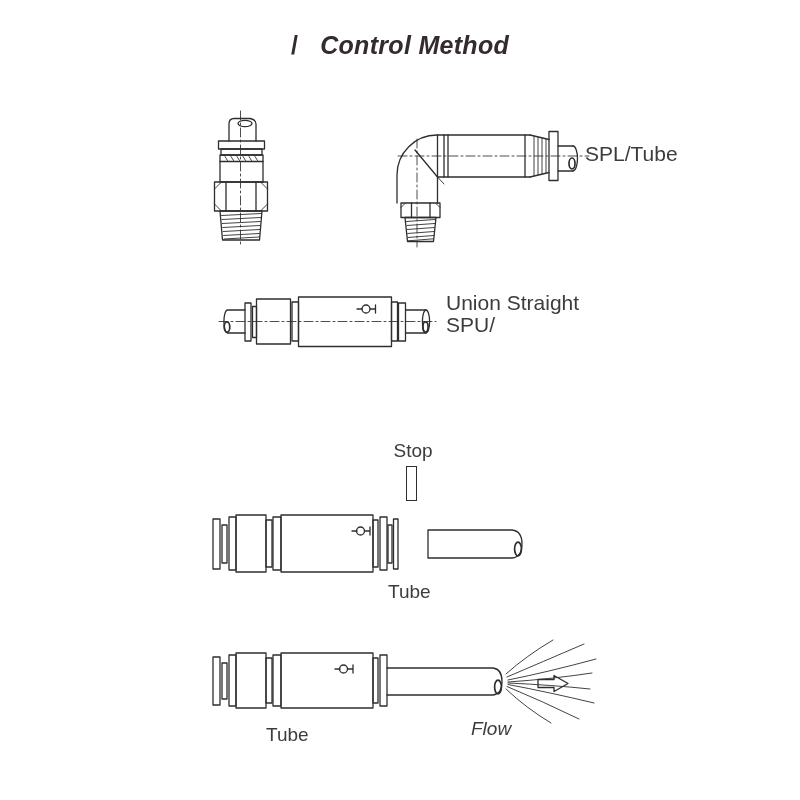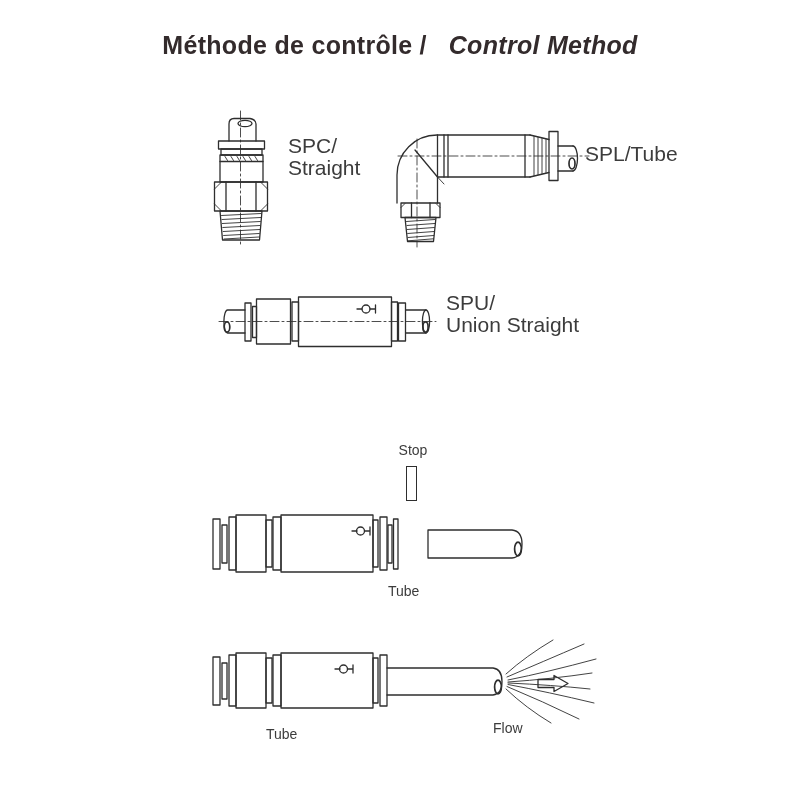--- a/index.html
+++ b/index.html
@@ -10,41 +10,40 @@
   .title {
     position:absolute; top:31px; left:0; right:0;
     display:flex; justify-content:center; gap:7px;
     font-size:25px; font-weight:bold; color:#332b2c; letter-spacing:0.3px;
   }
   .title .en { font-style:italic;margin-left:15px; }
   .label {
     position:absolute; color:#3c3c3c; font-size:21px; line-height:22px;
     white-space:nowrap;
   }
-  .small-label { font-size:14px; line-height:19px; }
+  .small-label { font-size:19px; line-height:19px; }
   svg.fig { position:absolute; overflow:visible; }
   svg.fig path, svg.fig rect, svg.fig line, svg.fig ellipse, svg.fig circle {
     stroke:#2e2e2e; fill:none; stroke-width:1.3;
     stroke-linecap:round; stroke-linejoin:round;
   }
   svg.fig .cl { stroke-width:0.85; stroke-dasharray:9 3 2 3; }
   svg.fig .thin { stroke-width:0.9; }
   svg.fig .bore { stroke-width:1.7; }
   .stop-rect {
     position:absolute; left:406px; top:466px; width:9px; height:33px;
     border:1.6px solid #2e2e2e; background:#ffffff;
   }
 </style>
 </head>
 <body>
 
 <div class="page">
 
   <div class="title">
-    <span>Méthode de contrôle</span>
     <span>/</span>
     <span class="en">Control Method</span>
   </div>
 
   <svg class="fig" style="left:205px; top:110px;" width="70" height="135" viewBox="0 0 70 135">
     <path class="cl" d="M 35.5,1 V 134"></path>
     <g>
       <path d="M 24,31 V 14 Q 24,8.5 29,8.5 L 45,8.5 Q 51,9.5 51,14 V 31"></path>
       <ellipse cx="40" cy="13.5" rx="7" ry="3.2"></ellipse>
     </g>
@@ -59,24 +58,20 @@
       <rect x="9.5" y="72" width="53" height="29"></rect>
       <path d="M 21,72 V 101 M 51,72 V 101"></path>
       <path class="thin" d="M 9.5,79 L 16,72.5 M 62.5,79 L 56,72.5 M 9.5,94 L 16,100.5 M 62.5,94 L 56,100.5"></path>
     </g>
     <g>
       <path d="M 15,101 L 57,101 L 54.5,130 L 17.5,130 Z"></path>
       <path class="thin" d="M 16.5,105.5 L 56.2,103.5 M 17,109.5 L 55.8,107.5 M 17.4,113.5 L 55.4,111.5 M 17.8,117.5 L 55,115.5 M 18.2,121.5 L 54.7,119.5 M 18.6,125.5 L 54.3,123.5 M 19,129 L 54,127"></path>
     </g>
   </svg>
 
-  <div class="label" style="left:288px; top:135px;">
-    <div>SPC/</div>
-    <div>Straight</div>
-  </div>
 
   <svg class="fig" style="left:392px; top:124px;" width="200" height="125" viewBox="0 0 200 125">
     <path class="cl" d="M 6,32 H 197"></path>
     <path class="cl" d="M 25,15 V 123"></path>
     <g>
       <path d="M 138,11 H 45 A 40,40 0 0 0 5,51 V 79"></path>
       <path d="M 138,53 H 45.5 M 45.5,53 V 79"></path>
       <path d="M 23,26 L 45.5,53"></path>
       <path class="thin" d="M 45.5,53 L 52,60"></path>
       <path d="M 45.5,11 V 53 M 52,11 V 53 M 56,11 V 53 M 133,11 V 53"></path>
@@ -124,22 +119,22 @@
     <rect x="173.5" y="8" width="6" height="39"></rect>
     <rect x="180.5" y="9" width="7" height="38"></rect>
     <g>
       <path d="M 188,16 H 208 M 188,39 H 208"></path>
       <ellipse cx="208" cy="27.5" rx="3.6" ry="11.5"></ellipse>
       <ellipse class="bore" cx="207.5" cy="33" rx="2.6" ry="5"></ellipse>
     </g>
   </svg>
 
   <div class="label" style="left:446px; top:292px;">
+    <div>Union Straight</div>
     <div>SPU/</div>
-    <div>Union Straight</div>
   </div>
 
   <div class="label small-label" style="left:384px; top:441px; width:58px; text-align:center;">
     <div>Stop</div>
   </div>
   <div class="stop-rect"></div>
 
   <svg class="fig" style="left:211px; top:513px;" width="320" height="62" viewBox="0 0 320 62">
     <g>
       <rect x="2" y="6" width="7" height="50"></rect>
@@ -198,17 +193,17 @@
       <path class="thin" d="M 298,52.5 Q 338,60 384,71"></path>
       <path class="thin" d="M 298,51 Q 342,53 380,57"></path>
     </g>
     <path d="M 328,47.5 H 344 V 43.5 L 358,51.5 L 344,59.5 V 55.5 H 328 Z"></path>
   </svg>
 
   <div class="label small-label" style="left:266px; top:725px;">
     <div>Tube</div>
   </div>
 
-  <div class="label small-label" style="left:493px; top:719px;">
+  <div class="label small-label" style="left:471px; top:719px;font-style:italic;">
     <div>Flow</div>
   </div>
 
 </div>
 
 </body></html>

